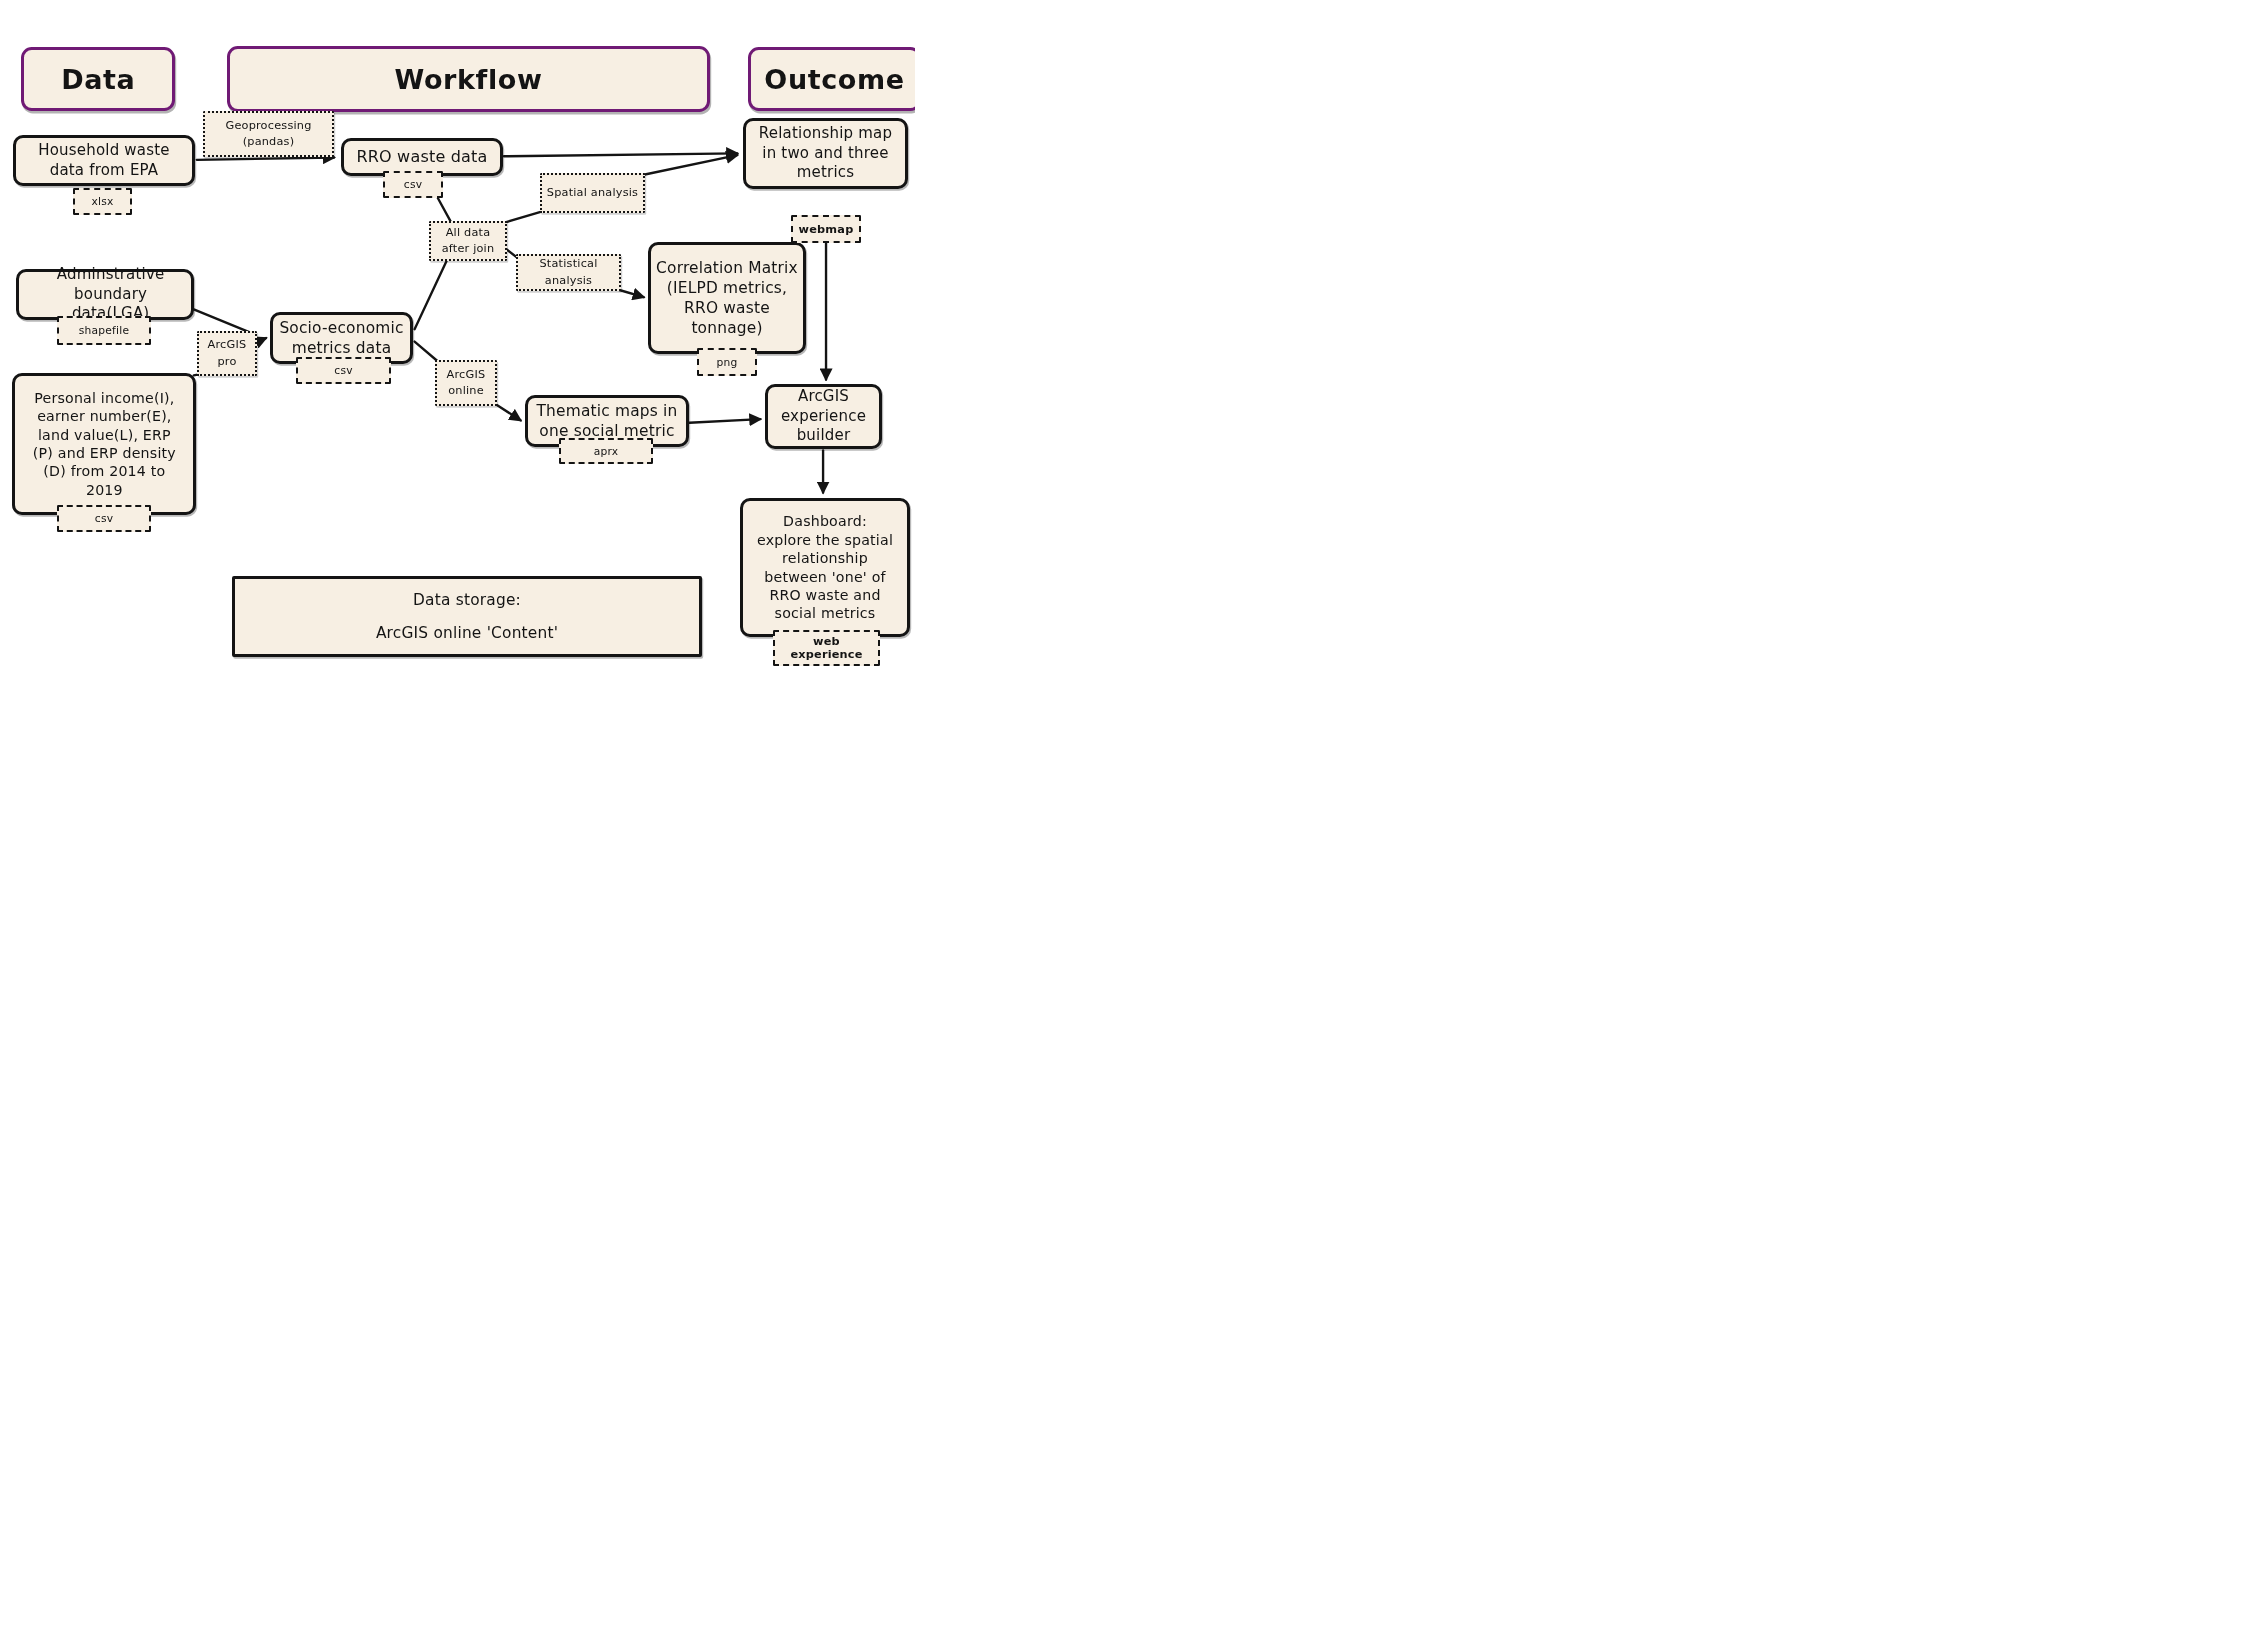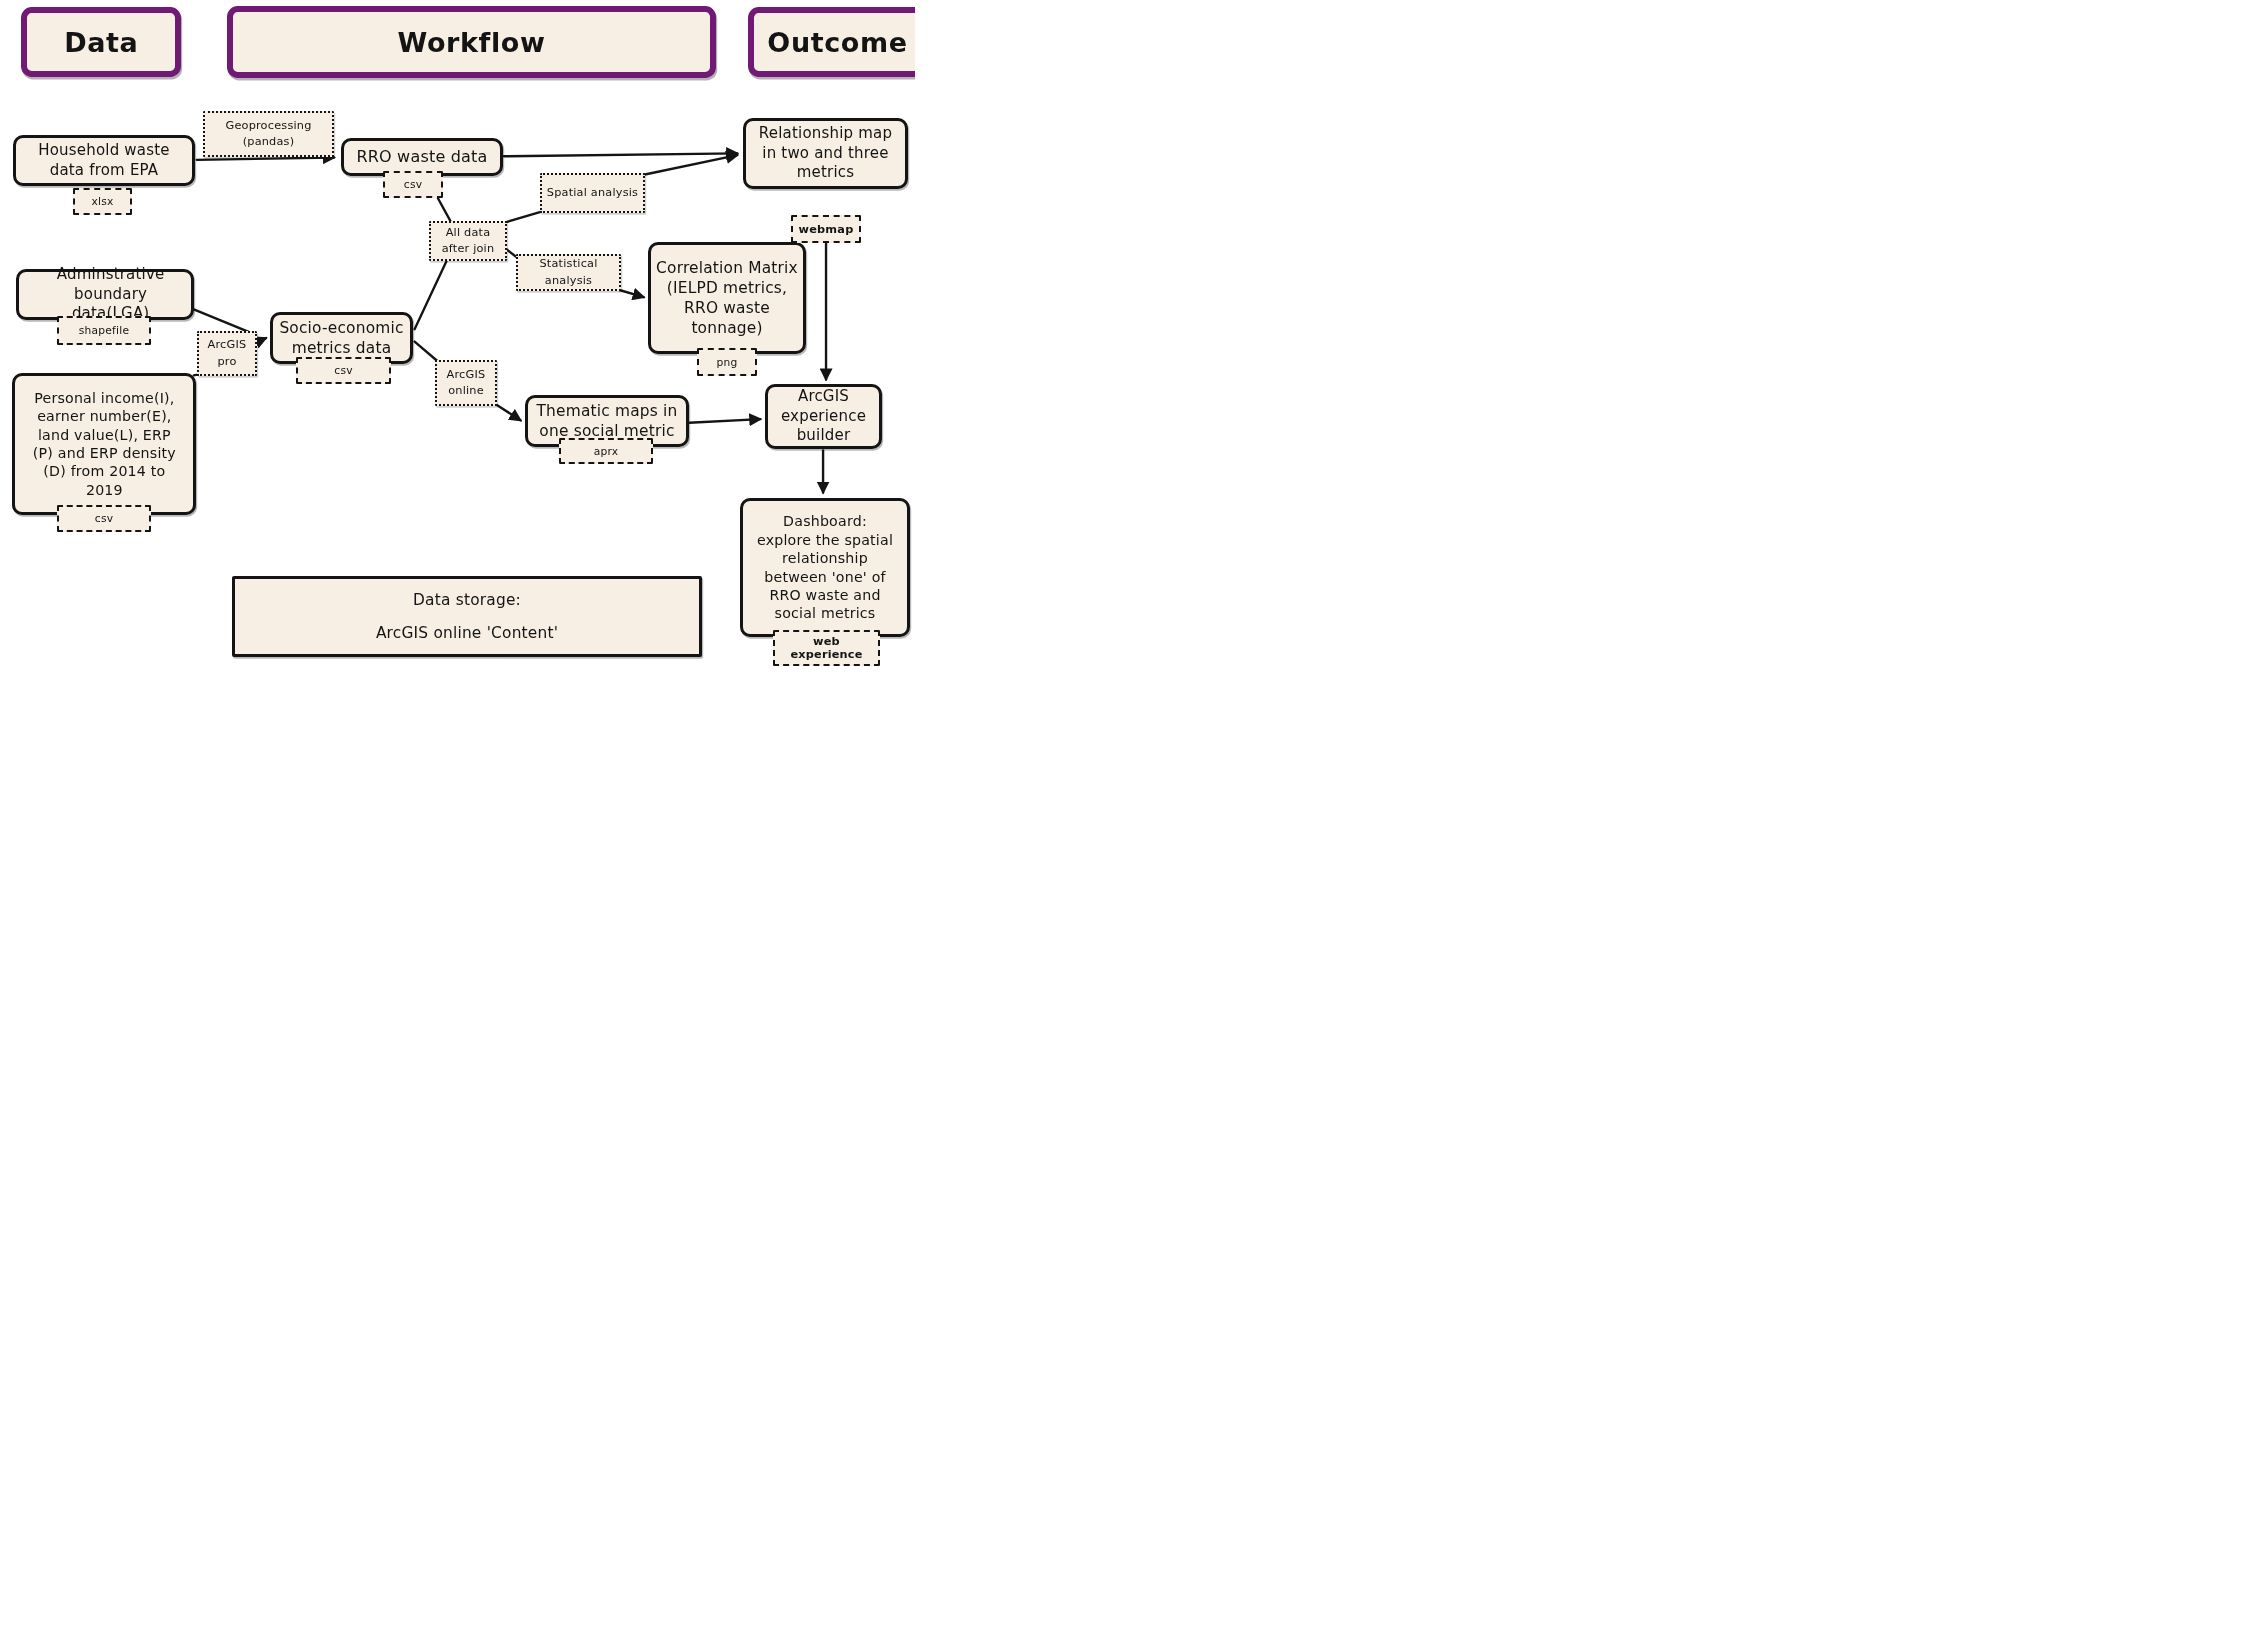--- a/index.html
+++ b/index.html
@@ -7,24 +7,25 @@
     position:relative;
     width:915px;height:669px;
     background:#ffffff;
     font-family:"DejaVu Sans","Liberation Sans",sans-serif;
     color:#141414;
     overflow:hidden;
   }
   .edges{position:absolute;left:0;top:0;z-index:1;}
   .hdr{
     position:absolute;z-index:2;
-    background:#f7efe3;border:6px solid #701a75;border-radius:10.7px;
+    background:#f7efe3;border:3px solid #701a75;border-radius:10.7px;
     display:flex;align-items:center;justify-content:center;
     font-weight:800;font-size:27px;letter-spacing:0.6px;
     box-shadow:1.2px 2.4px 0 rgba(20,20,20,.32);
+    margin-top:40px;
   }
   .node{
     position:absolute;z-index:2;
     background:#f7efe3;border:3px solid #141414;border-radius:10px;
     display:flex;align-items:center;justify-content:center;
     text-align:center;white-space:pre-line;
     font-size:15px;line-height:1.3;letter-spacing:0.2px;
     box-shadow:1.2px 1.8px 0 rgba(20,20,20,.3);
     padding:2.4px 4.7px;box-sizing:border-box;
   }

